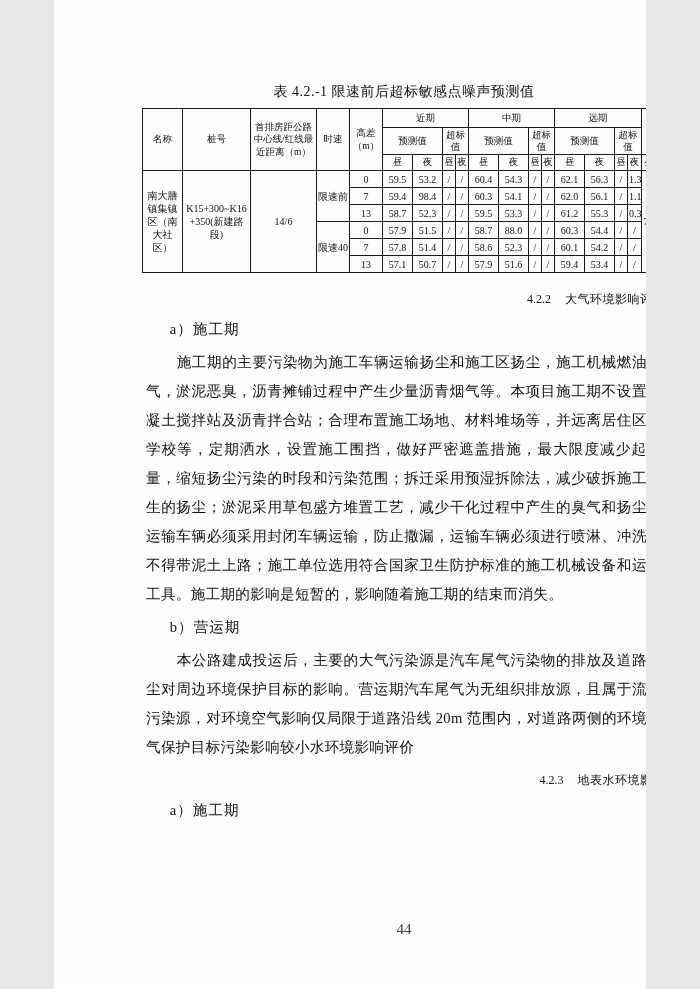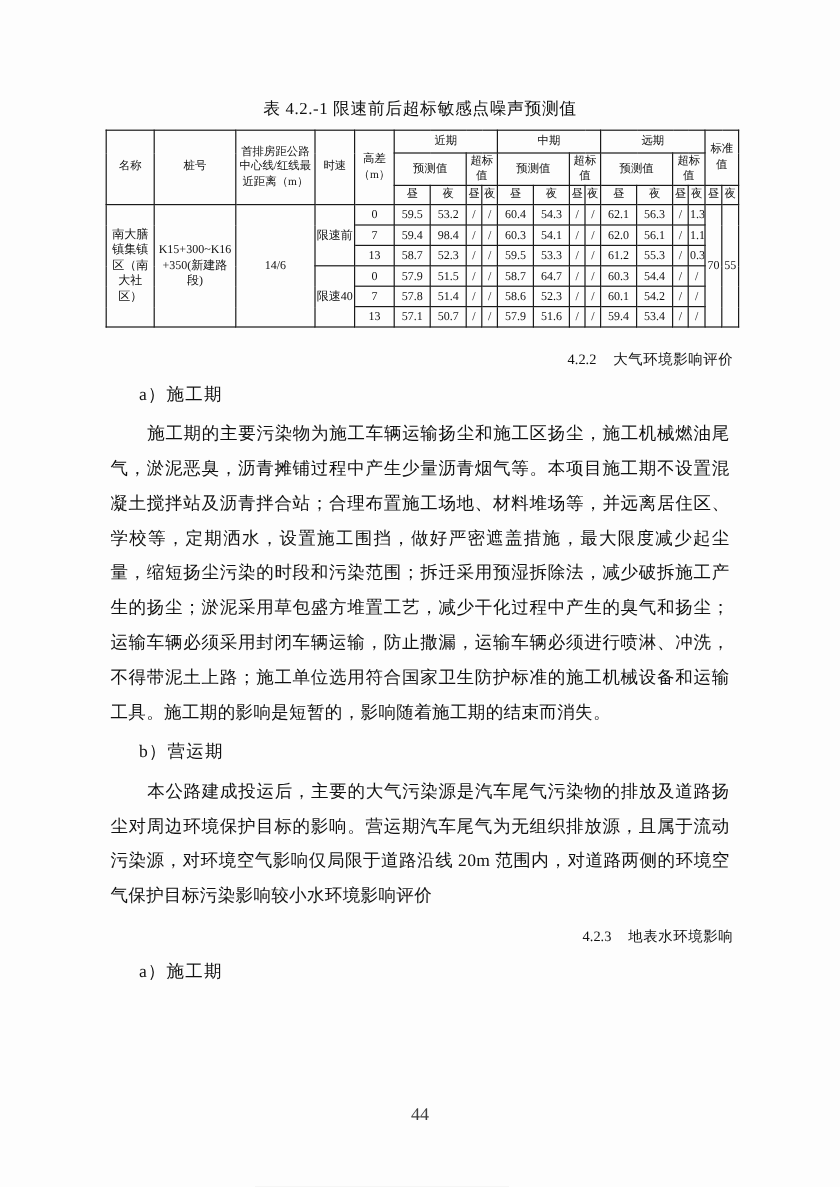--- a/index.html
+++ b/index.html
@@ -1,17 +1,17 @@
 <!DOCTYPE html>
 <html><head>
 <meta charset="utf-8">
 <style>
   html,body{margin:0;padding:0;background:#e8e8e8;}
   .page{
-    width:700px;height:989px;background:#fdfdfd;position:relative;
+    width:592px;height:989px;background:#fdfdfd;position:relative;
     font-family:"Liberation Serif","DejaVu Serif",serif;color:#111;
     margin:0 auto;overflow:hidden;
   }
   .content{position:absolute;left:88px;top:82px;width:524px;}
   .tbl-title{text-align:center;font-size:14px;line-height:20px;margin:0 0 6px 0;letter-spacing:.5px;}
   table.noise{
     border-collapse:collapse;table-layout:fixed;width:524px;
     font-size:9.5px;text-align:center;color:#111;
   }
   table.noise th,table.noise td{
@@ -154,21 +154,21 @@
           <td>0.3</td>
         </tr>
         <tr>
           <td rowspan="3">限速40</td>
           <td>0</td>
           <td>57.9</td>
           <td>51.5</td>
           <td>/</td>
           <td>/</td>
           <td>58.7</td>
-          <td>64.7</td>
+          <td>88.0</td>
           <td>/</td>
           <td>/</td>
           <td>60.3</td>
           <td>54.4</td>
           <td>/</td>
           <td>/</td>
         </tr>
         <tr>
           <td>7</td>
           <td>57.8</td>

